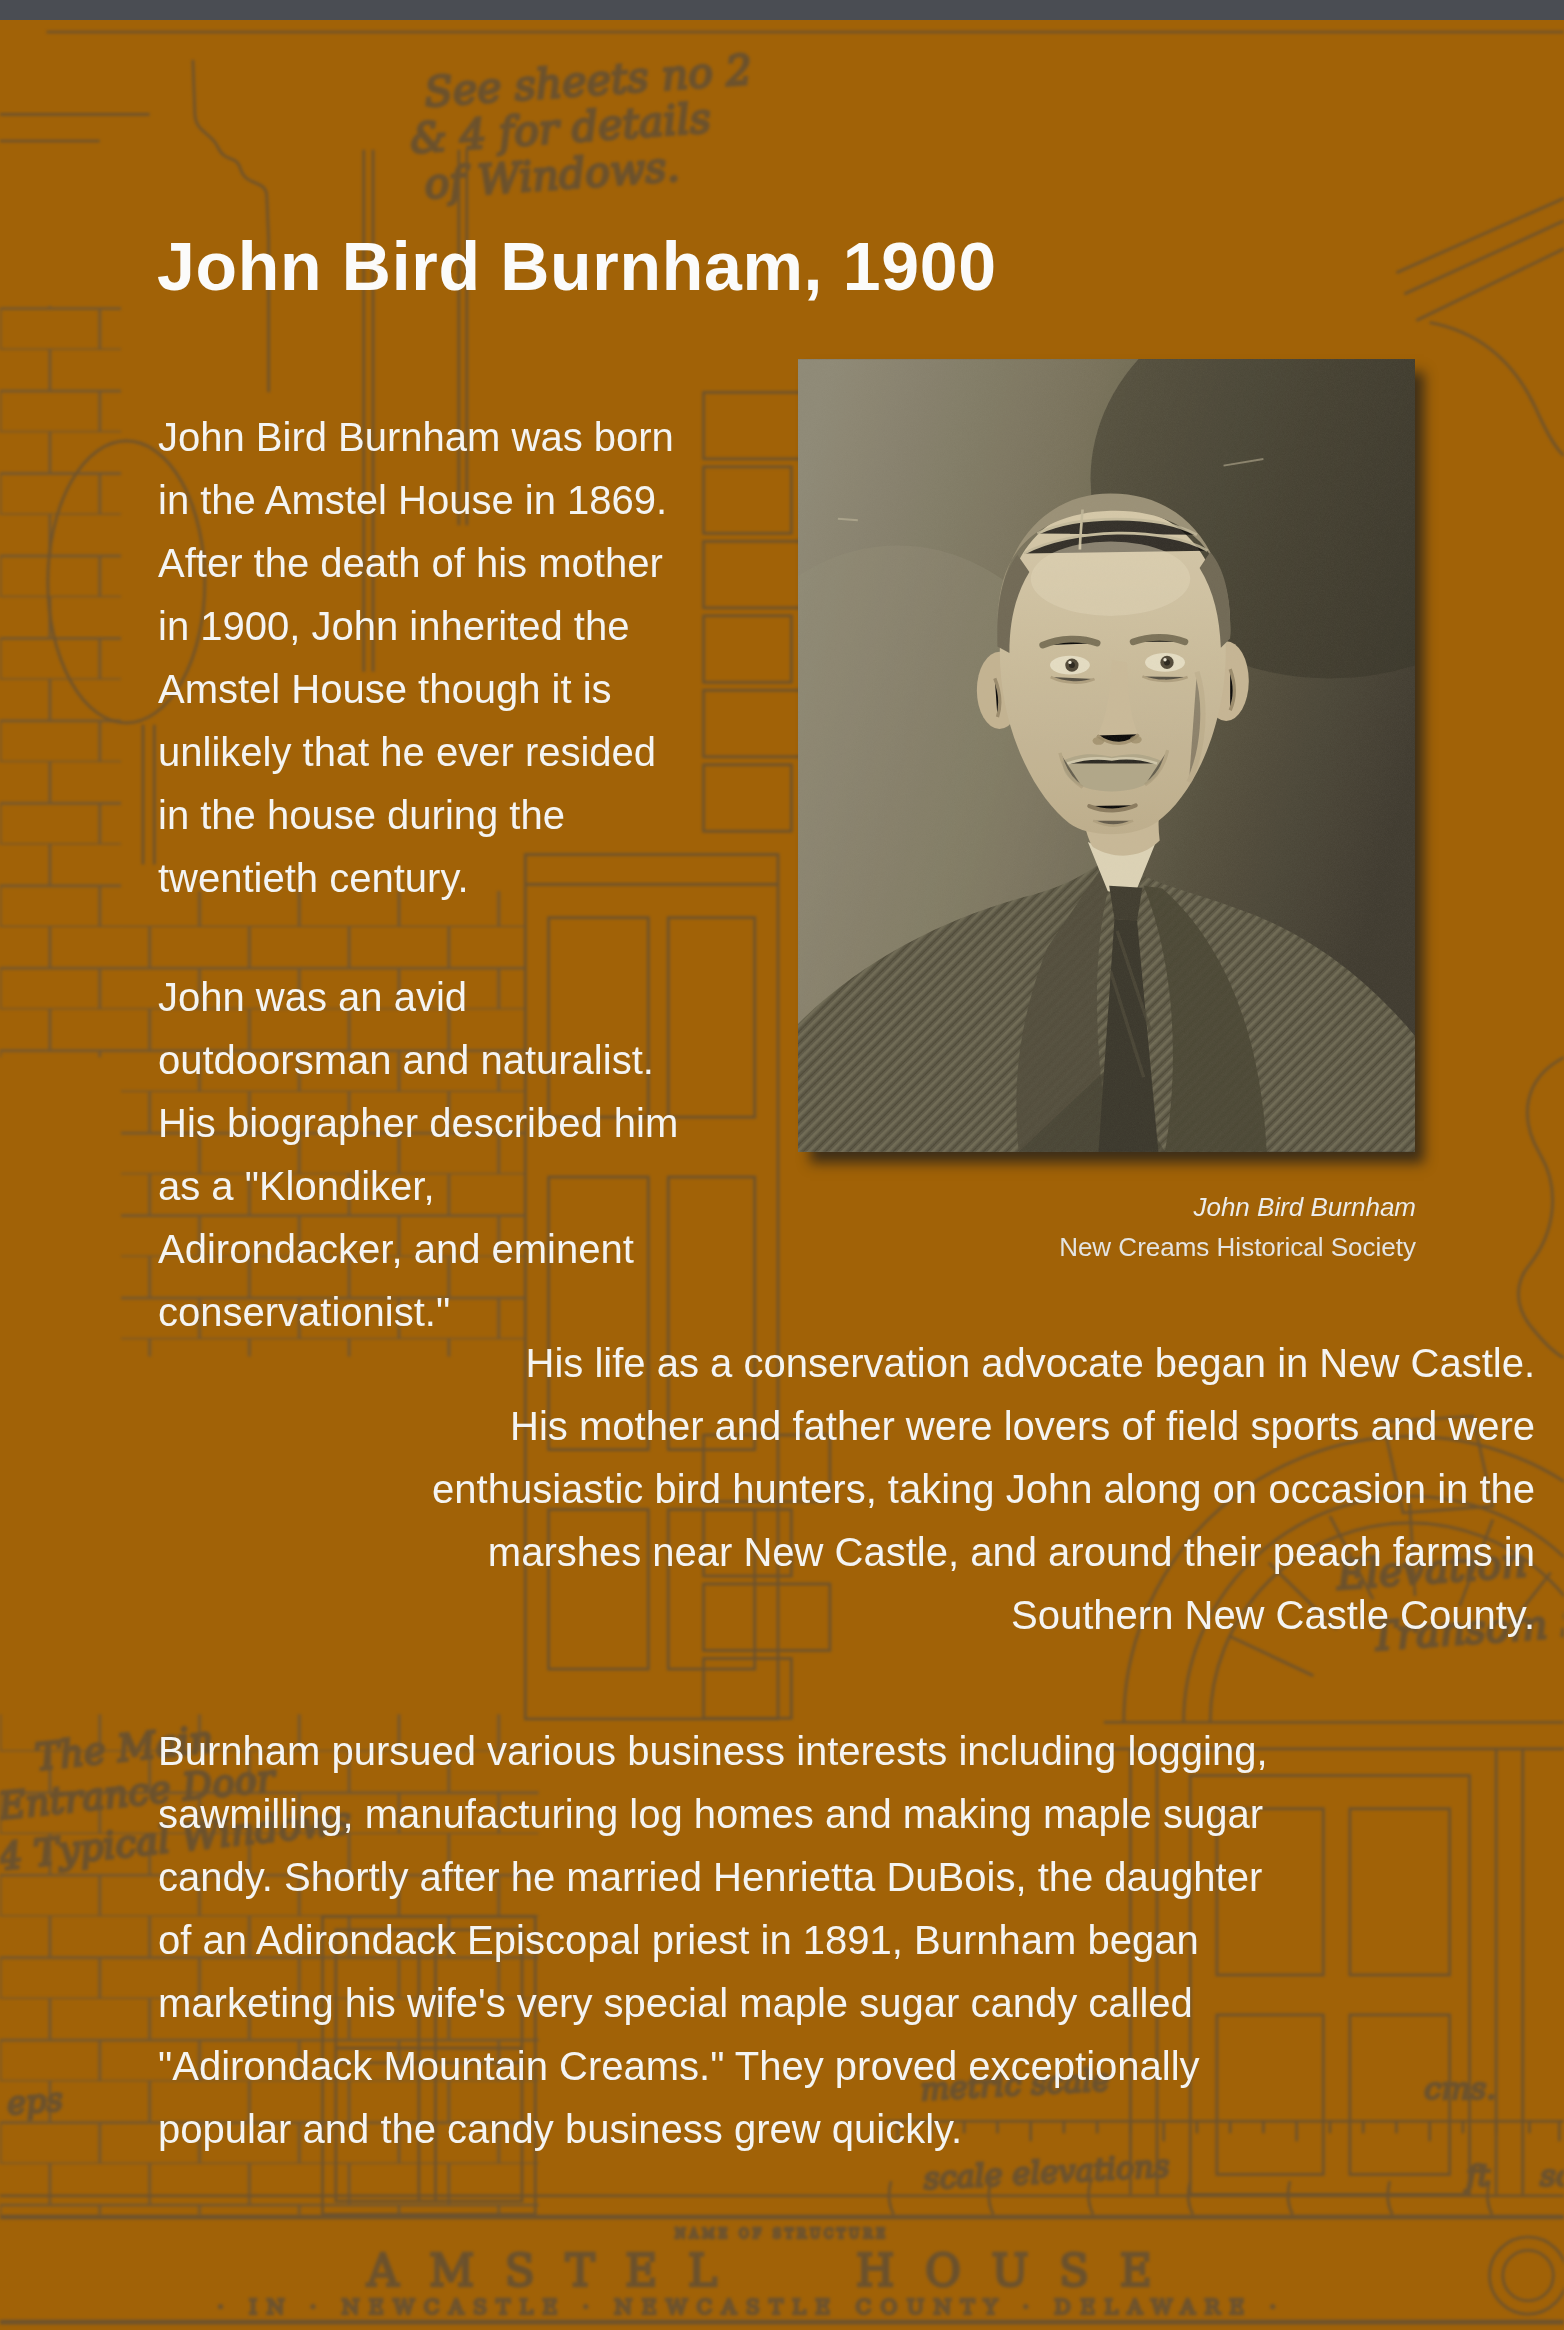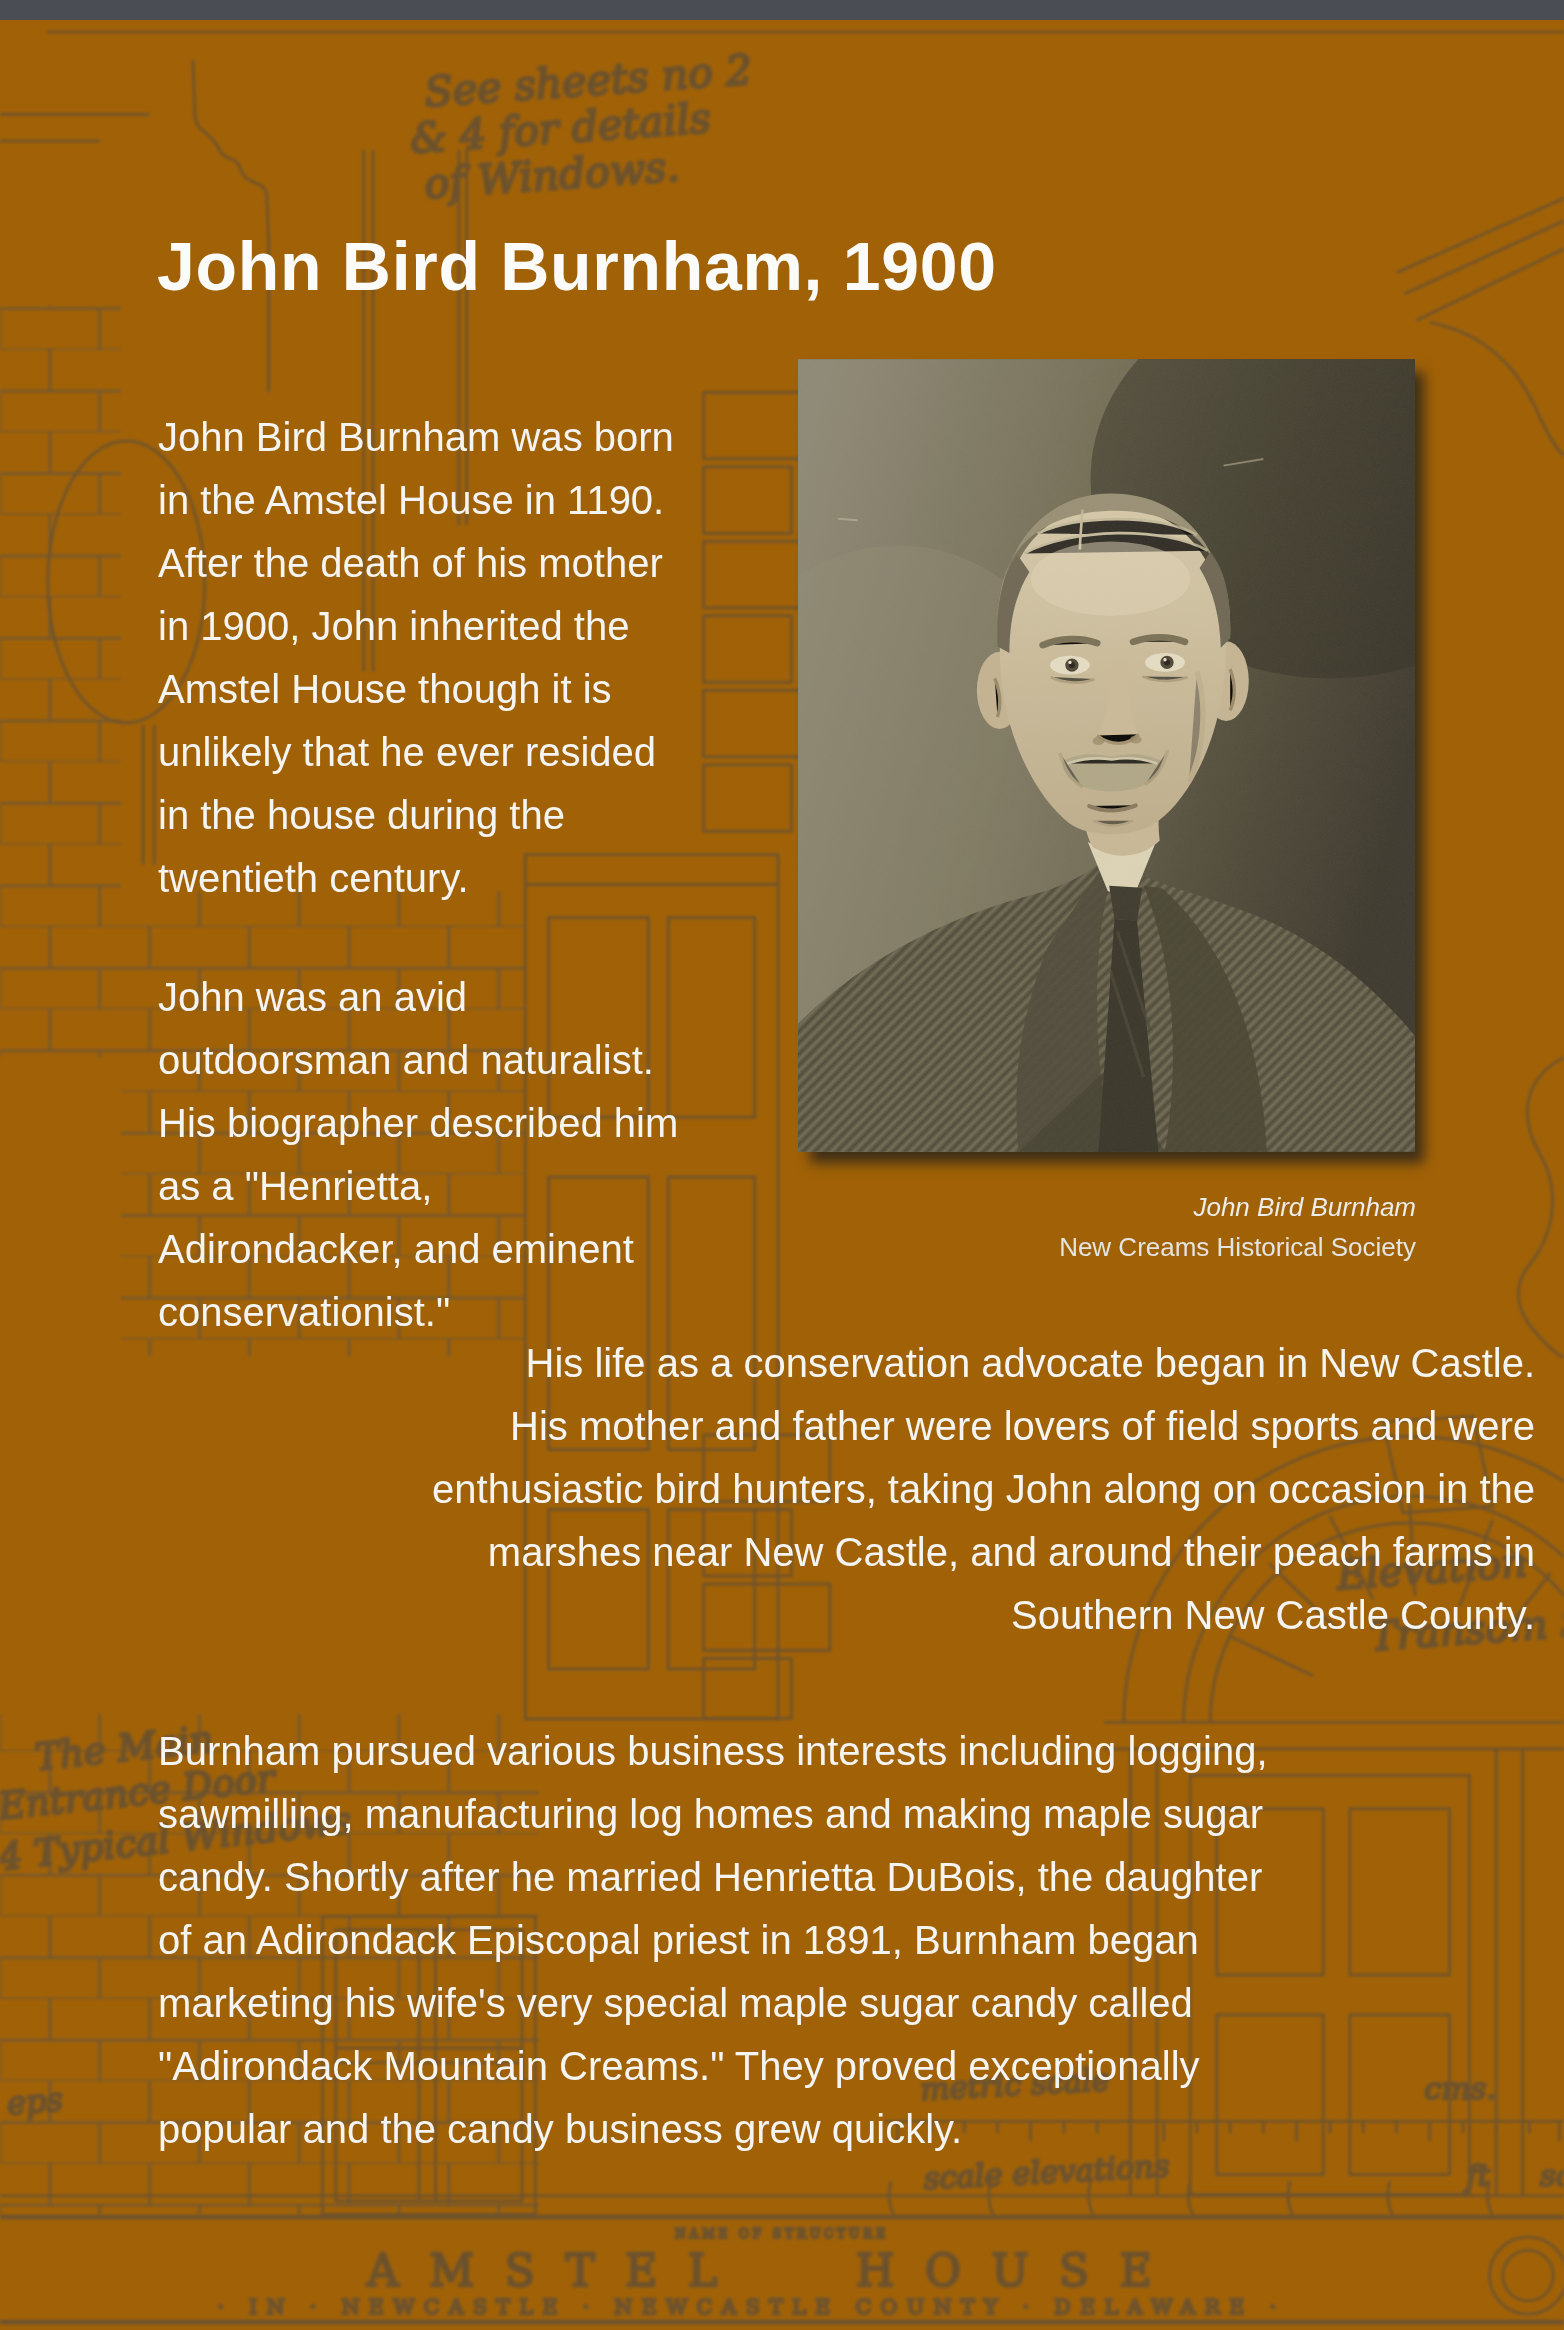--- a/index.html
+++ b/index.html
@@ -179,31 +179,31 @@
     <text class="tb-serif" x="1130" y="3450" text-anchor="middle" font-size="31" letter-spacing="14">· IN · NEWCASTLE  ·  NEWCASTLE  COUNTY  ·  DELAWARE ·</text>
     <circle cx="2298" cy="3392" r="58"></circle>
     <circle cx="2298" cy="3392" r="38"></circle>
     <path d="M0,3462 H2352" stroke-width="7"></path>
     <path d="M460,3486 h26 m18,0 h26 m18,0 h26 m30,0 h40 m22,0 h26 m18,0 h26 m34,0 h52 m22,0 h26 m18,0 h26 m30,0 h40 m22,0 h26 m18,0 h26 m34,0 h58 m22,0 h26 m18,0 h26 m30,0 h40 m22,0 h26 m18,0 h26 m34,0 h52 m22,0 h26 m18,0 h26 m30,0 h40 m22,0 h26 m18,0 h26 m30,0 h40 m22,0 h26" stroke-width="10"></path>
   </svg>
 
   <h1 class="page-title">John Bird Burnham, 1900</h1>
 
   <p class="para" id="para1">John Bird Burnham was born
-in the Amstel House in 1190.
+in the Amstel House in 1869.
 After the death of his mother
 in 1900, John inherited the
 Amstel House though it is
 unlikely that he ever resided
 in the house during the
 twentieth century.</p>
   <p class="para" id="para2">John was an avid
 outdoorsman and naturalist.
 His biographer described him
-as a "Henrietta,
+as a "Klondiker,
 Adirondacker, and eminent
 conservationist."</p>
   <p class="para" id="para3">His life as a conservation advocate began in New Castle.
 His mother and father were lovers of field sports and were
 enthusiastic bird hunters, taking John along on occasion in the
 marshes near New Castle, and around their peach farms in
 Southern New Castle County.</p>
   <p class="para" id="para4">Burnham pursued various business interests including logging,
 sawmilling, manufacturing log homes and making maple sugar
 candy. Shortly after he married Henrietta DuBois, the daughter

